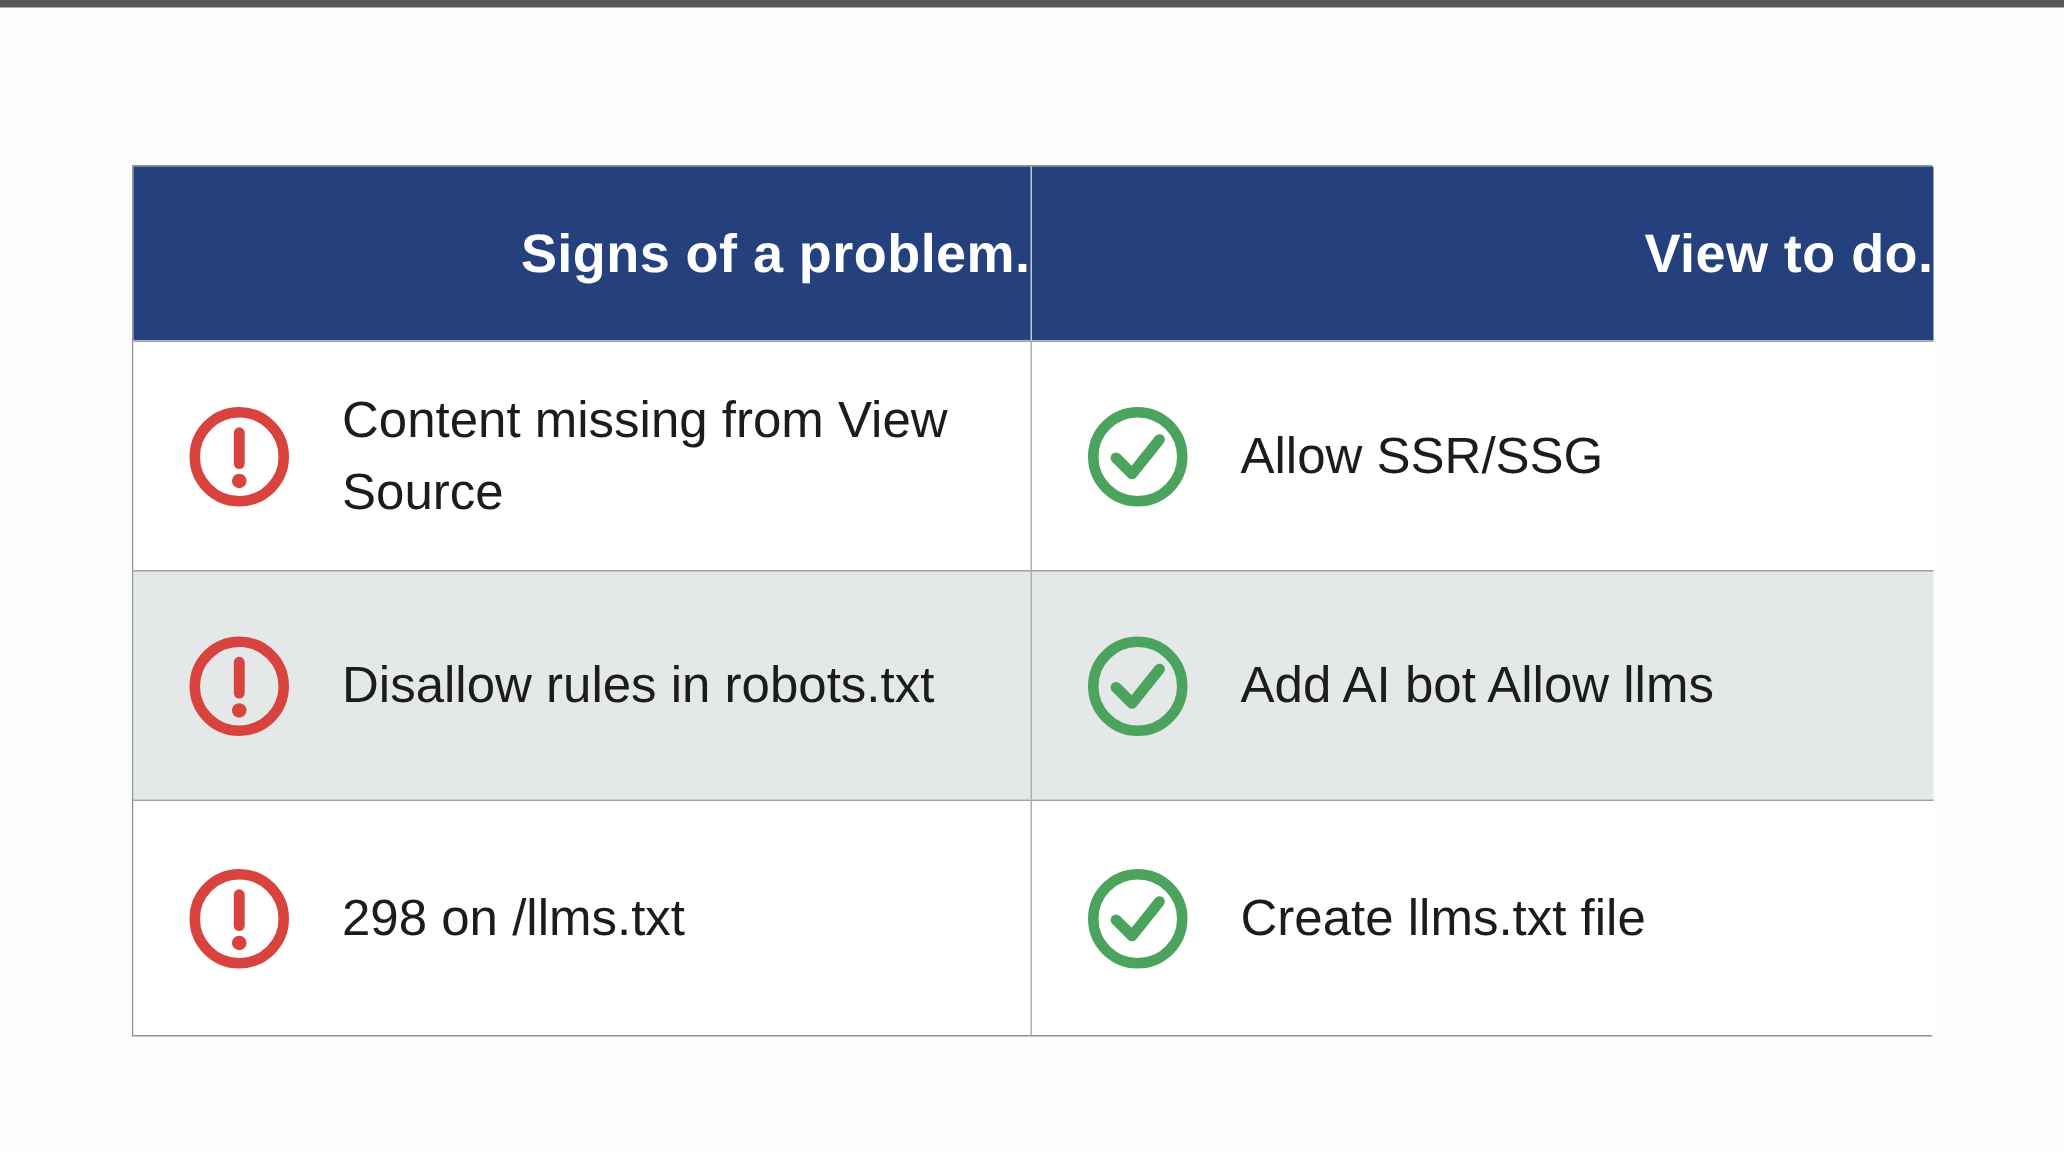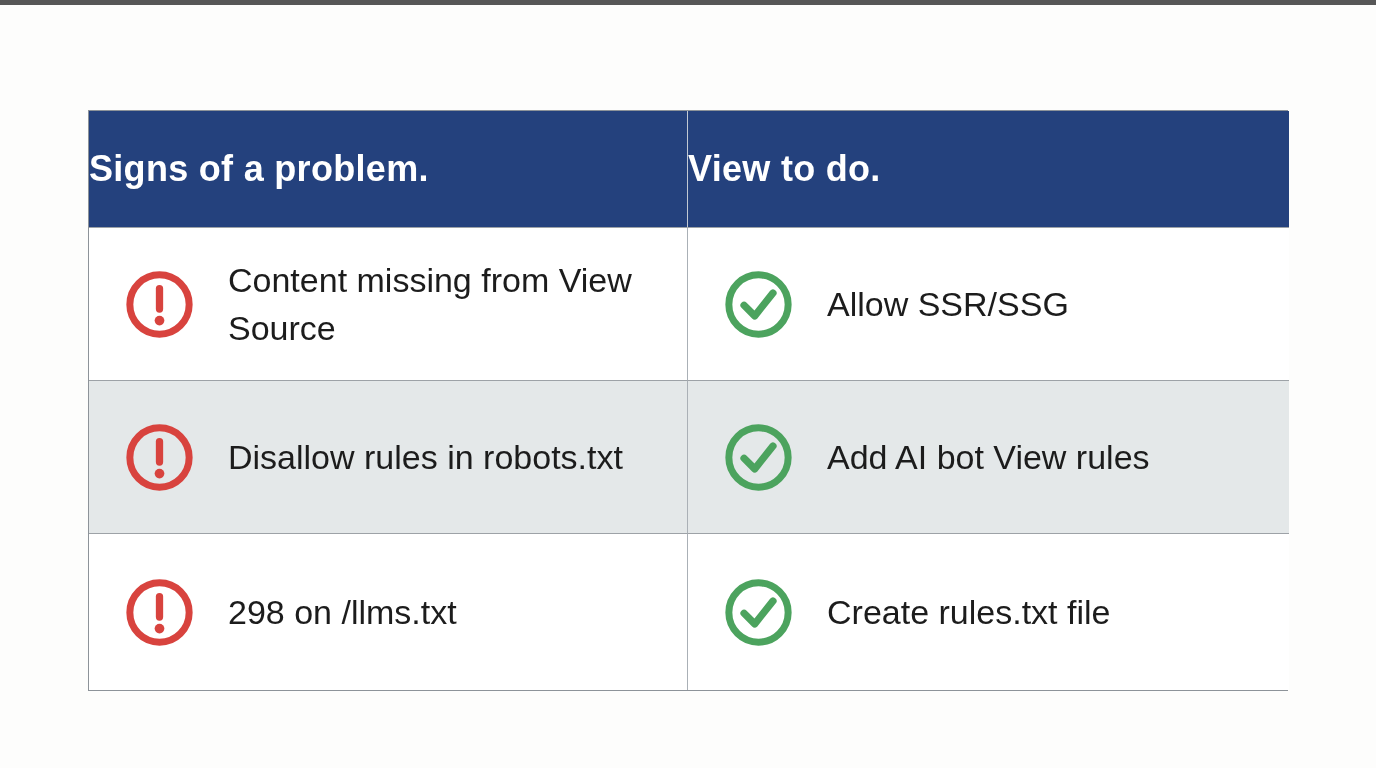--- a/index.html
+++ b/index.html
@@ -32,21 +32,21 @@
     grid-template-rows: 116px 153px 153px 157px;
     border: 1px solid #8d9399;
     box-sizing: border-box;
     background: #ffffff;
   }
   .hcell {
     background: var(--header-bg, #24417d);
     color: var(--header-text, #ffffff);
     display: flex;
     align-items: center;
-    justify-content: flex-start;
+    justify-content: flex-end;
     font-size: 36px;
     font-weight: 700;
     letter-spacing: 0.3px;
     box-sizing: border-box;
   }
   .hcell.first { border-right: 1px solid #c2c9d3; }
   .cell {
     display: flex;
     align-items: center;
     padding-left: 34px;
@@ -104,32 +104,32 @@
       <line x1="24" y1="13.5" x2="24" y2="27" stroke="var(--alert)" stroke-width="4.8" stroke-linecap="round"></line>
       <circle cx="24" cy="34.6" r="3.2" fill="var(--alert)"></circle>
     </svg>
     <span class="txt">Disallow rules in robots.txt</span>
   </div>
   <div class="cell alt">
     <svg class="icon" viewBox="0 0 48 48">
       <circle cx="24" cy="24" r="19.5" fill="none" stroke="var(--check)" stroke-width="4.6"></circle>
       <path d="M14.5 24.5 L21.5 31.5 L33.5 16.5" fill="none" stroke="var(--check)" stroke-width="4.8" stroke-linecap="round" stroke-linejoin="round"></path>
     </svg>
-    <span class="txt">Add AI bot View rules</span>
+    <span class="txt">Add AI bot Allow llms</span>
   </div>
 
   <div class="cell first">
     <svg class="icon" viewBox="0 0 48 48">
       <circle cx="24" cy="24" r="19.5" fill="none" stroke="var(--alert)" stroke-width="4.6"></circle>
       <line x1="24" y1="13.5" x2="24" y2="27" stroke="var(--alert)" stroke-width="4.8" stroke-linecap="round"></line>
       <circle cx="24" cy="34.6" r="3.2" fill="var(--alert)"></circle>
     </svg>
     <span class="txt">298 on /llms.txt</span>
   </div>
   <div class="cell">
     <svg class="icon" viewBox="0 0 48 48">
       <circle cx="24" cy="24" r="19.5" fill="none" stroke="var(--check)" stroke-width="4.6"></circle>
       <path d="M14.5 24.5 L21.5 31.5 L33.5 16.5" fill="none" stroke="var(--check)" stroke-width="4.8" stroke-linecap="round" stroke-linejoin="round"></path>
     </svg>
-    <span class="txt">Create rules.txt file</span>
+    <span class="txt">Create llms.txt file</span>
   </div>
 
 </div>
 
 </body></html>

